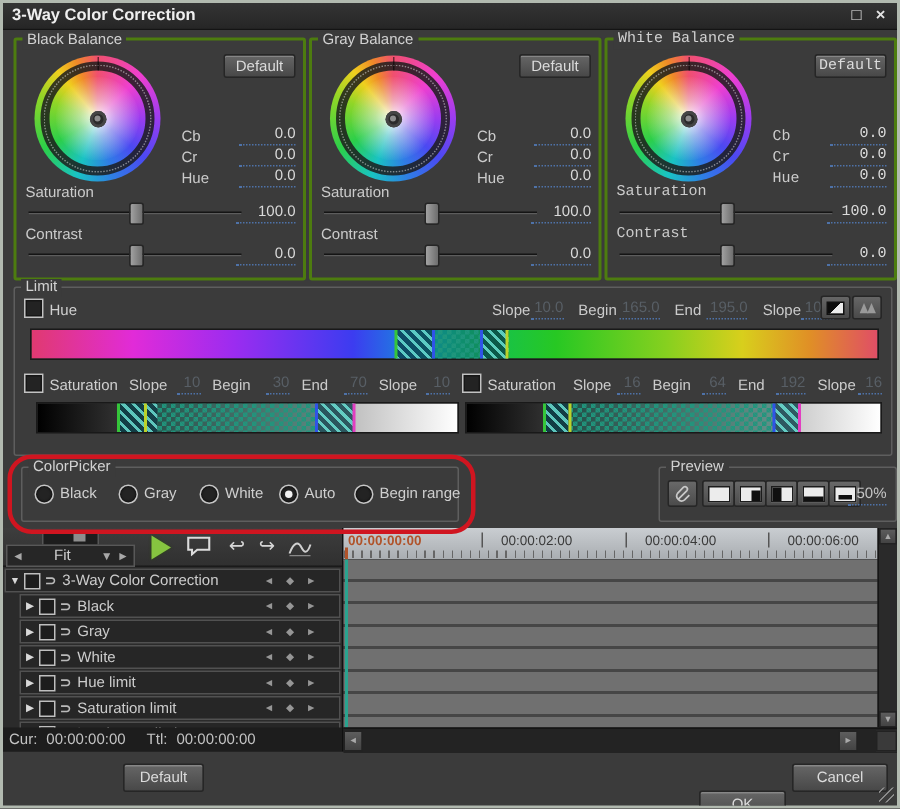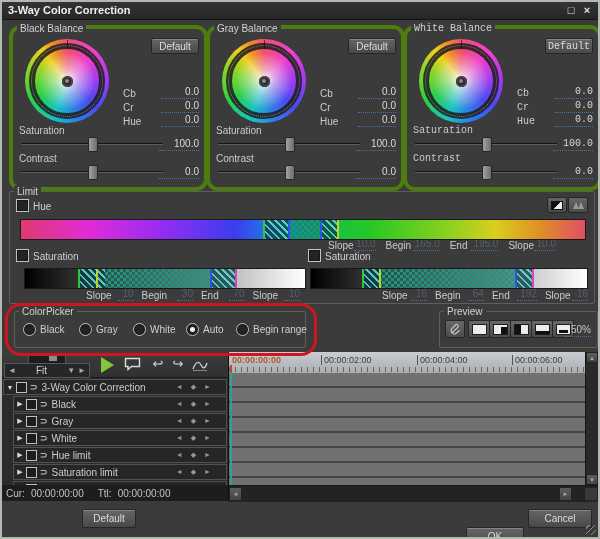--- a/index.html
+++ b/index.html
@@ -29,37 +29,37 @@
   .wheel{position:absolute;left:12px;top:10px;width:84px;height:84px;border-radius:50%;
     background:conic-gradient(from 0deg,#f0506e,#ee3fd0 45deg,#9b3cf0 90deg,#4b49f2 130deg,#2f7de6 165deg,#19c3c3 200deg,#2bcf4a 240deg,#8fd627 290deg,#efd01e 320deg,#f08a28 340deg,#f0506e 360deg);}
   .wheel::before{content:"";position:absolute;inset:4px;border-radius:50%;border:6px solid rgba(28,28,28,.85);}
   .wheel .dots{position:absolute;inset:6px;border-radius:50%;border:1px dotted rgba(230,230,230,.5);}
   .wheel .inner{position:absolute;inset:14px;border-radius:50%;
     background:radial-gradient(circle,rgba(252,252,252,.96) 0,rgba(240,240,240,.55) 30%,rgba(255,255,255,0) 72%),
     conic-gradient(from 0deg,#f0506e,#ee3fd0 45deg,#9b3cf0 90deg,#4b49f2 130deg,#2f7de6 165deg,#19c3c3 200deg,#2bcf4a 240deg,#8fd627 290deg,#efd01e 320deg,#f08a28 340deg,#f0506e 360deg);}
   .wheel .tickline{position:absolute;left:50%;top:1px;width:1px;height:9px;background:rgba(0,0,0,.55);}
   .wheel .dot{position:absolute;left:50%;top:50%;width:11px;height:11px;margin:-5px 0 0 -5px;border-radius:50%;background:#2b2b2b;box-shadow:inset 0 0 0 2px #454545;}
   .wheel .dot::after{content:"";position:absolute;left:3px;top:3px;width:4px;height:4px;border-radius:50%;background:#8d8d8d;}
-  .panel{position:absolute;top:23px;width:191px;height:158px;border:4px solid #4d7c0f;border-radius:12px;}
+  .panel{position:absolute;top:23px;width:191px;height:158px;border:2px solid #4d7c0f;border-radius:2px;}
   .prow{position:absolute;right:5px;width:76px;display:flex;justify-content:space-between;align-items:flex-end;}
   .prow .val{width:38px;}
   .slabel{position:absolute;left:6px;font-size:10px;color:#cbcbcb;}
   .sval{position:absolute;right:5px;width:40px;}
   
   .gbar{position:absolute;height:19px;border:1px solid #191919;}
   .gbar .ov{position:absolute;top:0;bottom:0;}
   .ov.diag{background:repeating-linear-gradient(45deg,rgba(95,205,195,.95) 0 2px,rgba(8,62,72,.8) 2px 5px);}
   .ov.chk{background-color:rgba(10,95,82,.5);
     background-image:linear-gradient(45deg,rgba(32,150,125,.95) 25%,transparent 25%,transparent 75%,rgba(32,150,125,.95) 75%),
                      linear-gradient(45deg,rgba(32,150,125,.95) 25%,transparent 25%,transparent 75%,rgba(32,150,125,.95) 75%);
     background-position:0 0,3px 3px;background-size:6px 6px;}
   .mk{position:absolute;top:0;bottom:0;width:2px;}
   .hue-grad{background:linear-gradient(90deg,#e03a70 0%,#e12bd8 12%,#9b2cf0 24%,#3c3cf0 38%,#1f7ce0 44%,#12b8b8 48%,#17c24a 55%,#27c823 62%,#86d01f 75%,#d8cf1c 84%,#e08f26 92%,#e04e66 100%);}
   .bw-grad{background:linear-gradient(90deg,#000,#fff);}
-  .limit-params{position:absolute;display:flex;align-items:flex-end;margin-top:38px;}
+  .limit-params{position:absolute;display:flex;align-items:flex-end;}
   .limit-params .pair{display:flex;justify-content:space-between;align-items:flex-end;}
   
   .mini-btn{position:absolute;width:18px;height:14px;background:linear-gradient(#666,#4a4a4a);border:1px solid #262626;border-radius:2px;display:flex;align-items:center;justify-content:center;}
   .bw-ico{width:10px;height:7px;background:linear-gradient(135deg,#0c0c0c 50%,#ececec 50%);border:1px solid #111;}
   .hist-ico{width:11px;height:7px;position:relative;overflow:hidden;}
   .hist-ico::before,.hist-ico::after{content:"";position:absolute;bottom:0;width:0;height:0;border-left:3px solid transparent;border-right:3px solid transparent;border-bottom:7px solid #9a9a9a;}
   .hist-ico::before{left:0;} .hist-ico::after{left:5px;}
   
   .radio-item{position:absolute;top:11px;display:flex;align-items:center;gap:4px;white-space:nowrap;}
   #annotation{position:absolute;left:3px;top:301px;width:306px;height:47px;border-radius:16px;pointer-events:none;z-index:30;}
@@ -82,21 +82,21 @@
   .trow{position:relative;height:14px;margin-top:1px;background:#262626;border:1px solid #515151;display:flex;align-items:center;color:#cccccc;}
   .trow .exp{width:12px;text-align:center;color:#d8d8d8;font-size:7px;}
   .trow .tcb{width:9px;height:9px;border:1px solid #bfbfbf;background:#1d1d1d;margin-right:3px;}
   .trow .rst{color:#b9b9b9;font-size:9px;margin-right:4px;font-weight:bold;}
   .trow .nm{font-size:10px;white-space:nowrap;}
   .trow .kf{position:absolute;right:12px;color:#969696;font-size:7px;letter-spacing:3px;}
   #tl-status{position:absolute;left:0;right:0;top:133px;height:16px;background:#1d1d1d;display:flex;align-items:center;gap:6px;padding-left:4px;color:#c3c3c3;}
   #ruler{position:absolute;left:227px;top:0;width:357px;height:21px;background:linear-gradient(#c9cdd1,#a9adb1);border-bottom:1px solid #555;}
   #ruler::after{content:"";position:absolute;left:0;right:0;bottom:1px;height:5px;background:repeating-linear-gradient(90deg,#666 0 1px,transparent 1px 6px);}
   .rlbl{position:absolute;top:3px;font-size:9px;color:#3a3a3a;white-space:nowrap;}
-  .rlbl.sep{border-left:1px solid #555;padding-left:2px;}
+  .rlbl.sep{border-left:1px solid #555;padding-left:12px;}
   #lanes{position:absolute;left:227px;top:21px;width:357px;height:112px;background:repeating-linear-gradient(180deg,#707070 0 13px,#464646 13px 15px);}
   #playhead{position:absolute;left:1px;top:0;bottom:0;width:2px;}
   #ruler-ph{position:absolute;left:1px;bottom:0;width:2px;height:8px;background:#c24b30;}
   #vscroll{position:absolute;right:0;top:0;width:12px;height:133px;background:#2a2a2a;border-left:1px solid #151515;}
   .scrbtn{position:absolute;width:12px;height:11px;background:linear-gradient(#5d5d5d,#434343);border:1px solid #222;box-sizing:border-box;color:#a9a9a9;font-size:6px;text-align:center;line-height:10px;}
   #hscroll{position:absolute;left:227px;right:0;top:133px;height:16px;background:#232323;border-top:1px solid #151515;}
   #footer-grip{position:absolute;right:2px;bottom:2px;width:10px;height:10px;
      background:repeating-linear-gradient(135deg,transparent 0 2px,#8a8a8a 2px 3px,transparent 3px 4px);}
   .cbl{font-size:10px;color:#cfcfcf;margin-left:4px;}
 </style>

